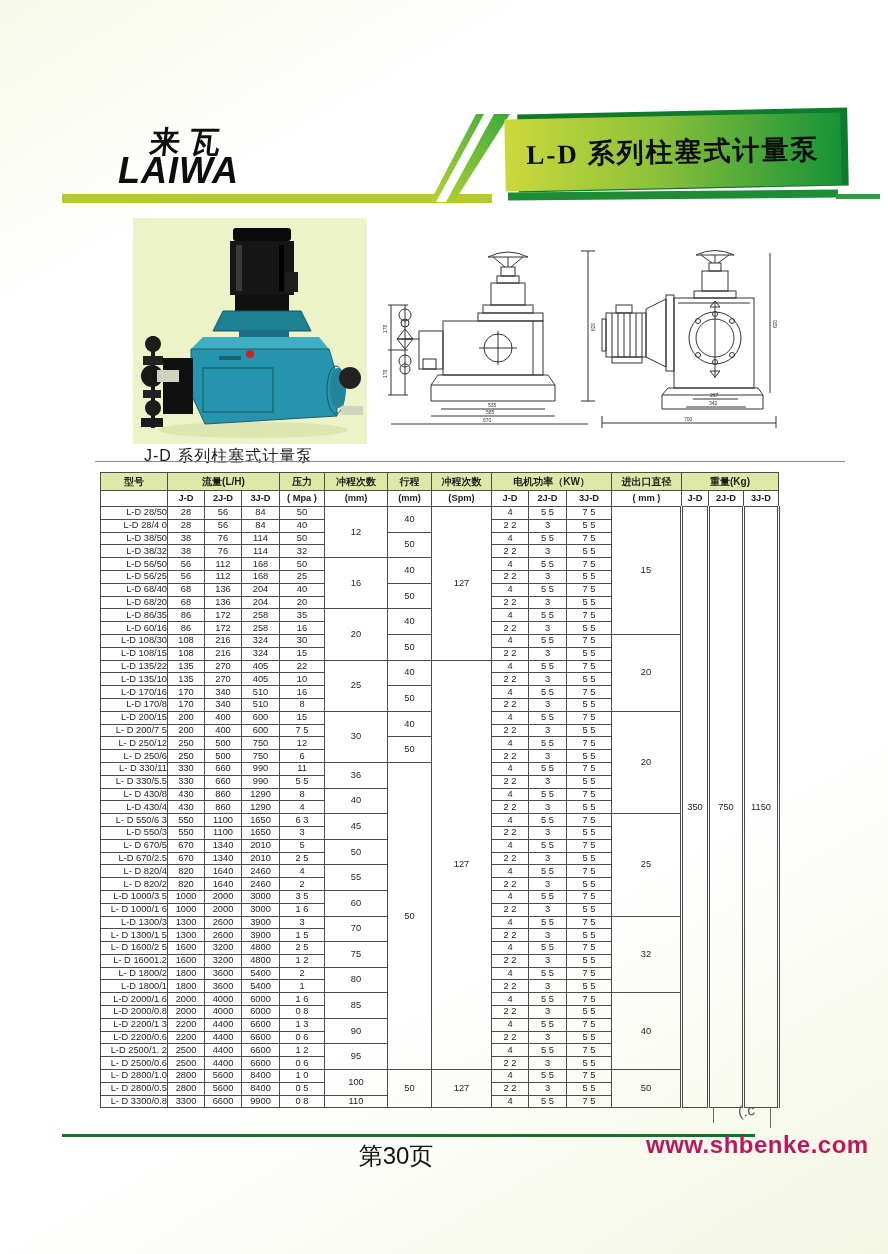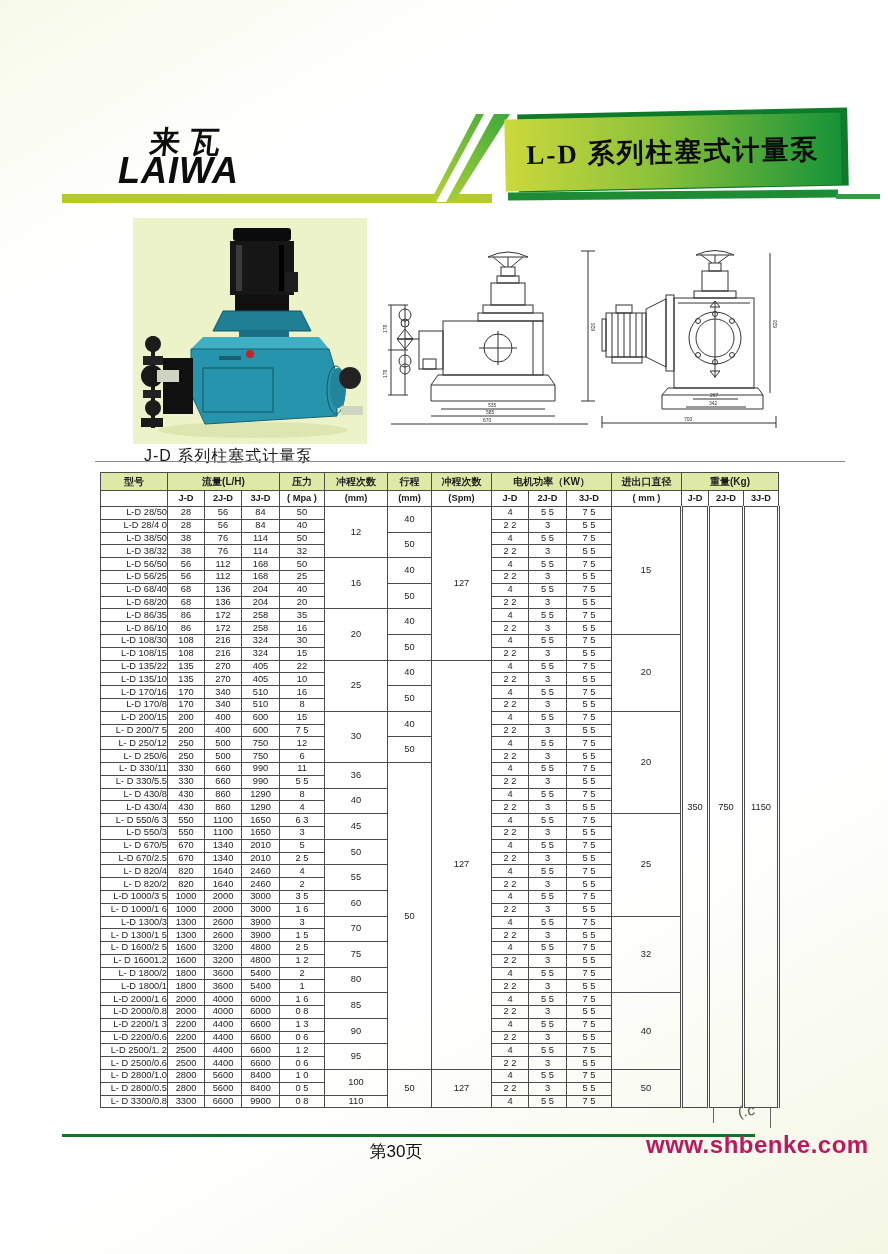--- a/index.html
+++ b/index.html
@@ -35,21 +35,21 @@
   table{border-collapse:collapse;table-layout:fixed;border:1.5px solid #3a3a3a;}
   th,td{border:1px solid #4c4c4c;text-align:center;padding:0;overflow:hidden;
     white-space:nowrap;font-size:9.3px;line-height:11px;color:#1c1c1c;}
   th.h1{background:#dfe9a7;font-weight:700;font-size:10px;height:17px;}
   th.h2{background:#ffffff;font-weight:700;font-size:9.3px;height:15px;}
   tbody tr{height:12.8px;}
   td.model{text-align:right;padding-left:3px;}
   td.wcol{border-left:3px double #4c4c4c;border-right:3px double #4c4c4c;text-align:center;}
   
   .footer-line{left:62px;top:1134px;width:693px;height:3px;background:#15702a;}
-  .page-label{left:0;top:1140px;width:792px;text-align:center;font-size:17px;color:#111;}
+  .page-label{left:0;top:1140px;width:792px;text-align:center;font-size:24px;color:#111;}
   .website{left:646px;top:1131px;font-size:24px;font-weight:700;color:#be185d;letter-spacing:.5px;}
   .artifact{left:738px;top:1102px;font-size:15px;color:#555;transform:rotate(-8deg);}
   .vline{width:1px;background:#666;}
   svg text{font-family:"Liberation Sans",sans-serif;}
 </style>
 </head>
 <body>
 
 <div class="abs logo-cn">来瓦</div>
 <div class="abs logo-en">LAIWA</div>
@@ -365,21 +365,21 @@
           <td>172</td>
           <td>258</td>
           <td>35</td>
           <td rowspan="4">20</td>
           <td rowspan="2">40</td>
           <td>4</td>
           <td>5 5</td>
           <td>7 5</td>
         </tr>
         <tr>
-          <td class="model">L-D 86/10</td>
+          <td class="model">L-D 60/16</td>
           <td>86</td>
           <td>172</td>
           <td>258</td>
           <td>16</td>
           <td>2 2</td>
           <td>3</td>
           <td>5 5</td>
         </tr>
         <tr>
           <td class="model">L-D 108/30</td>

